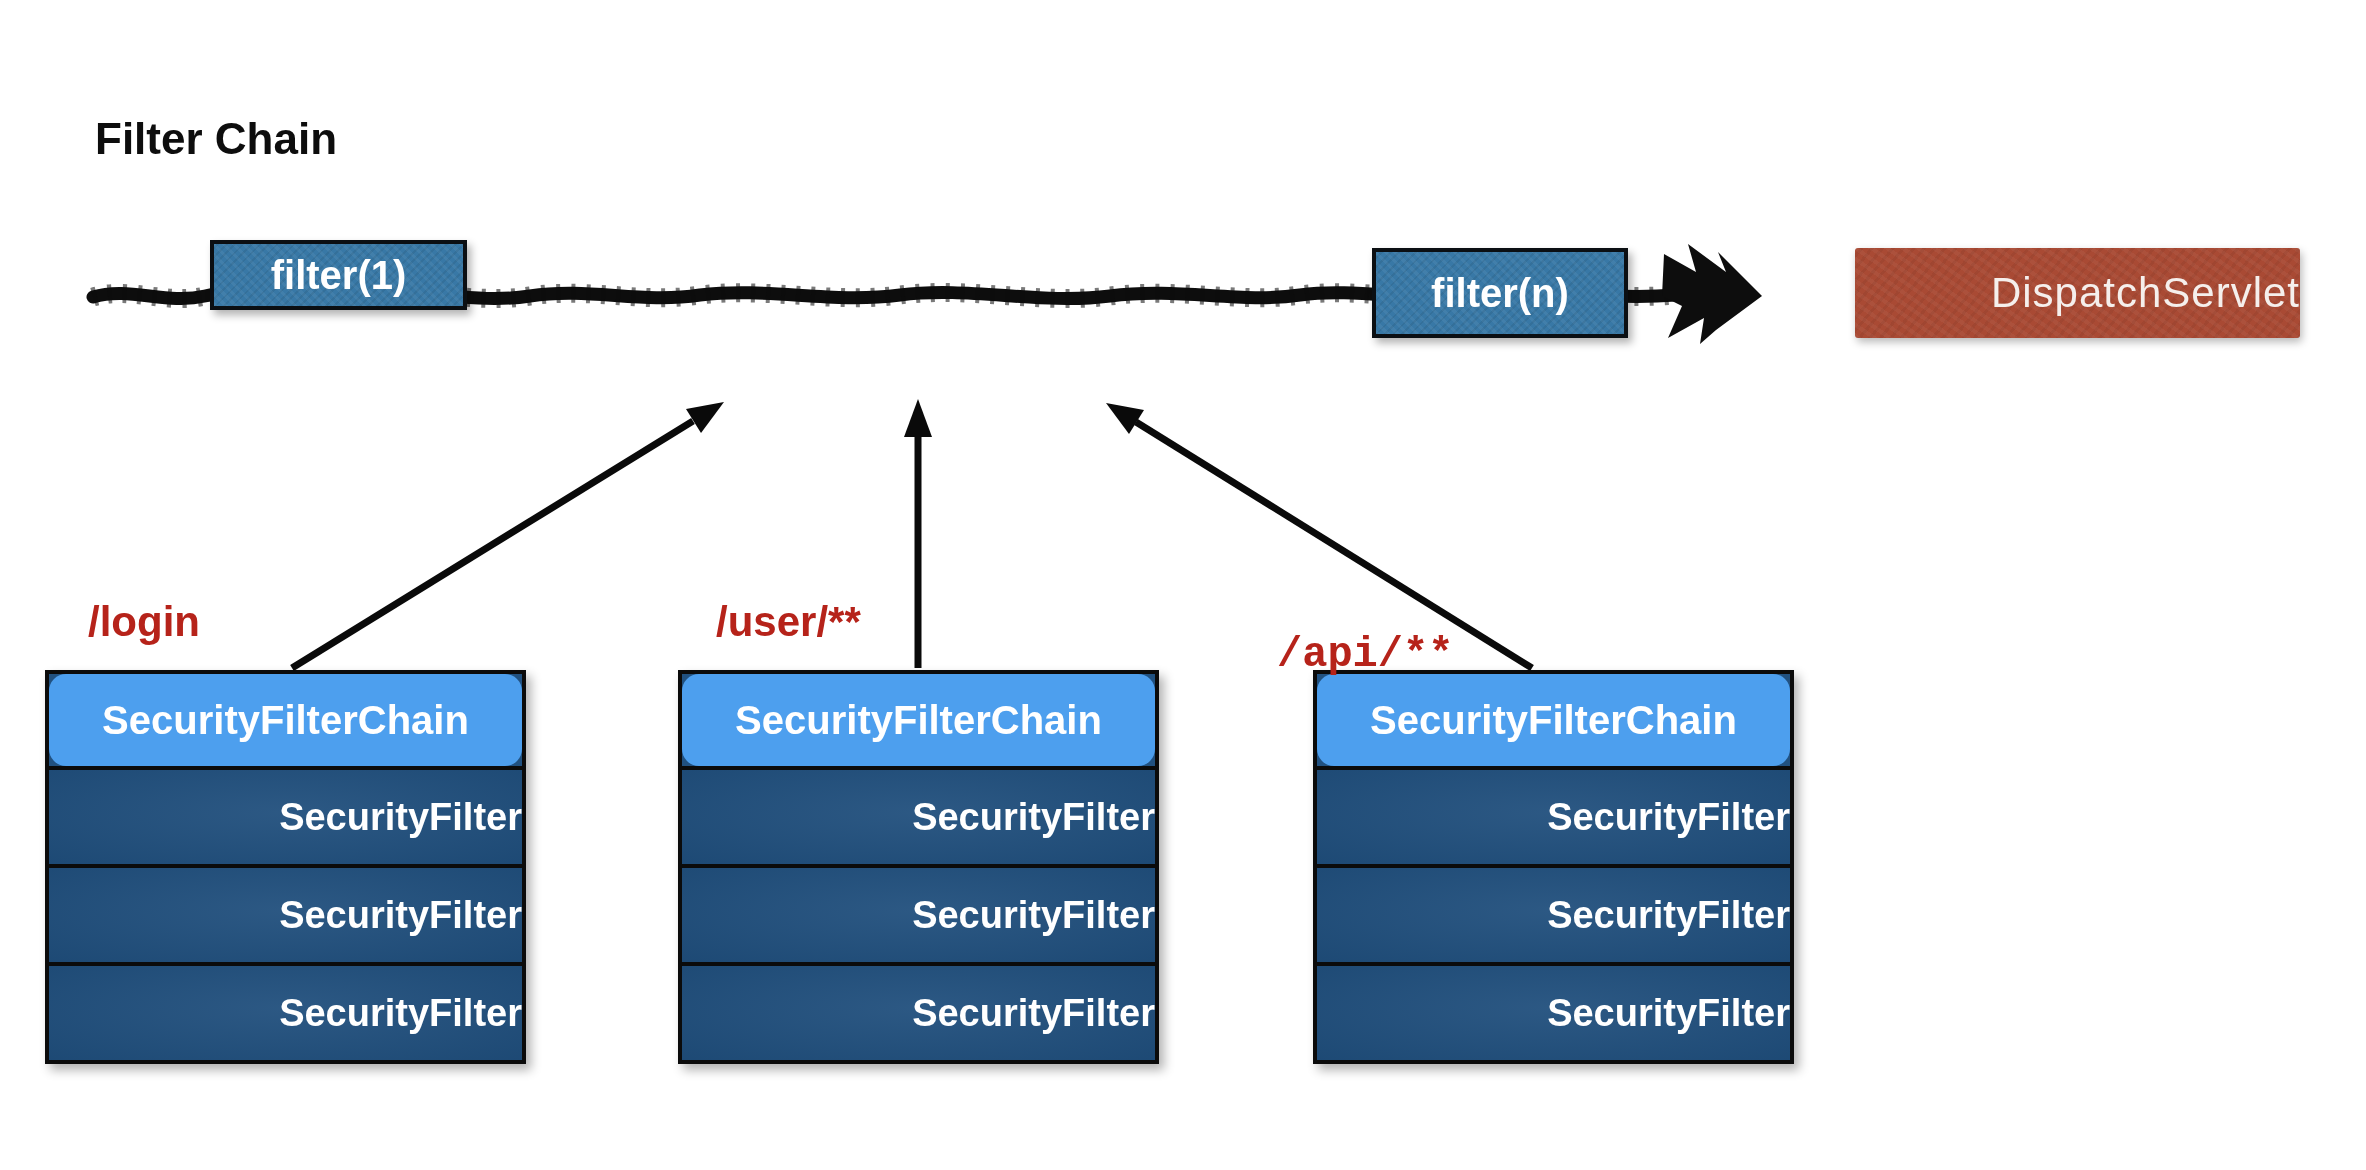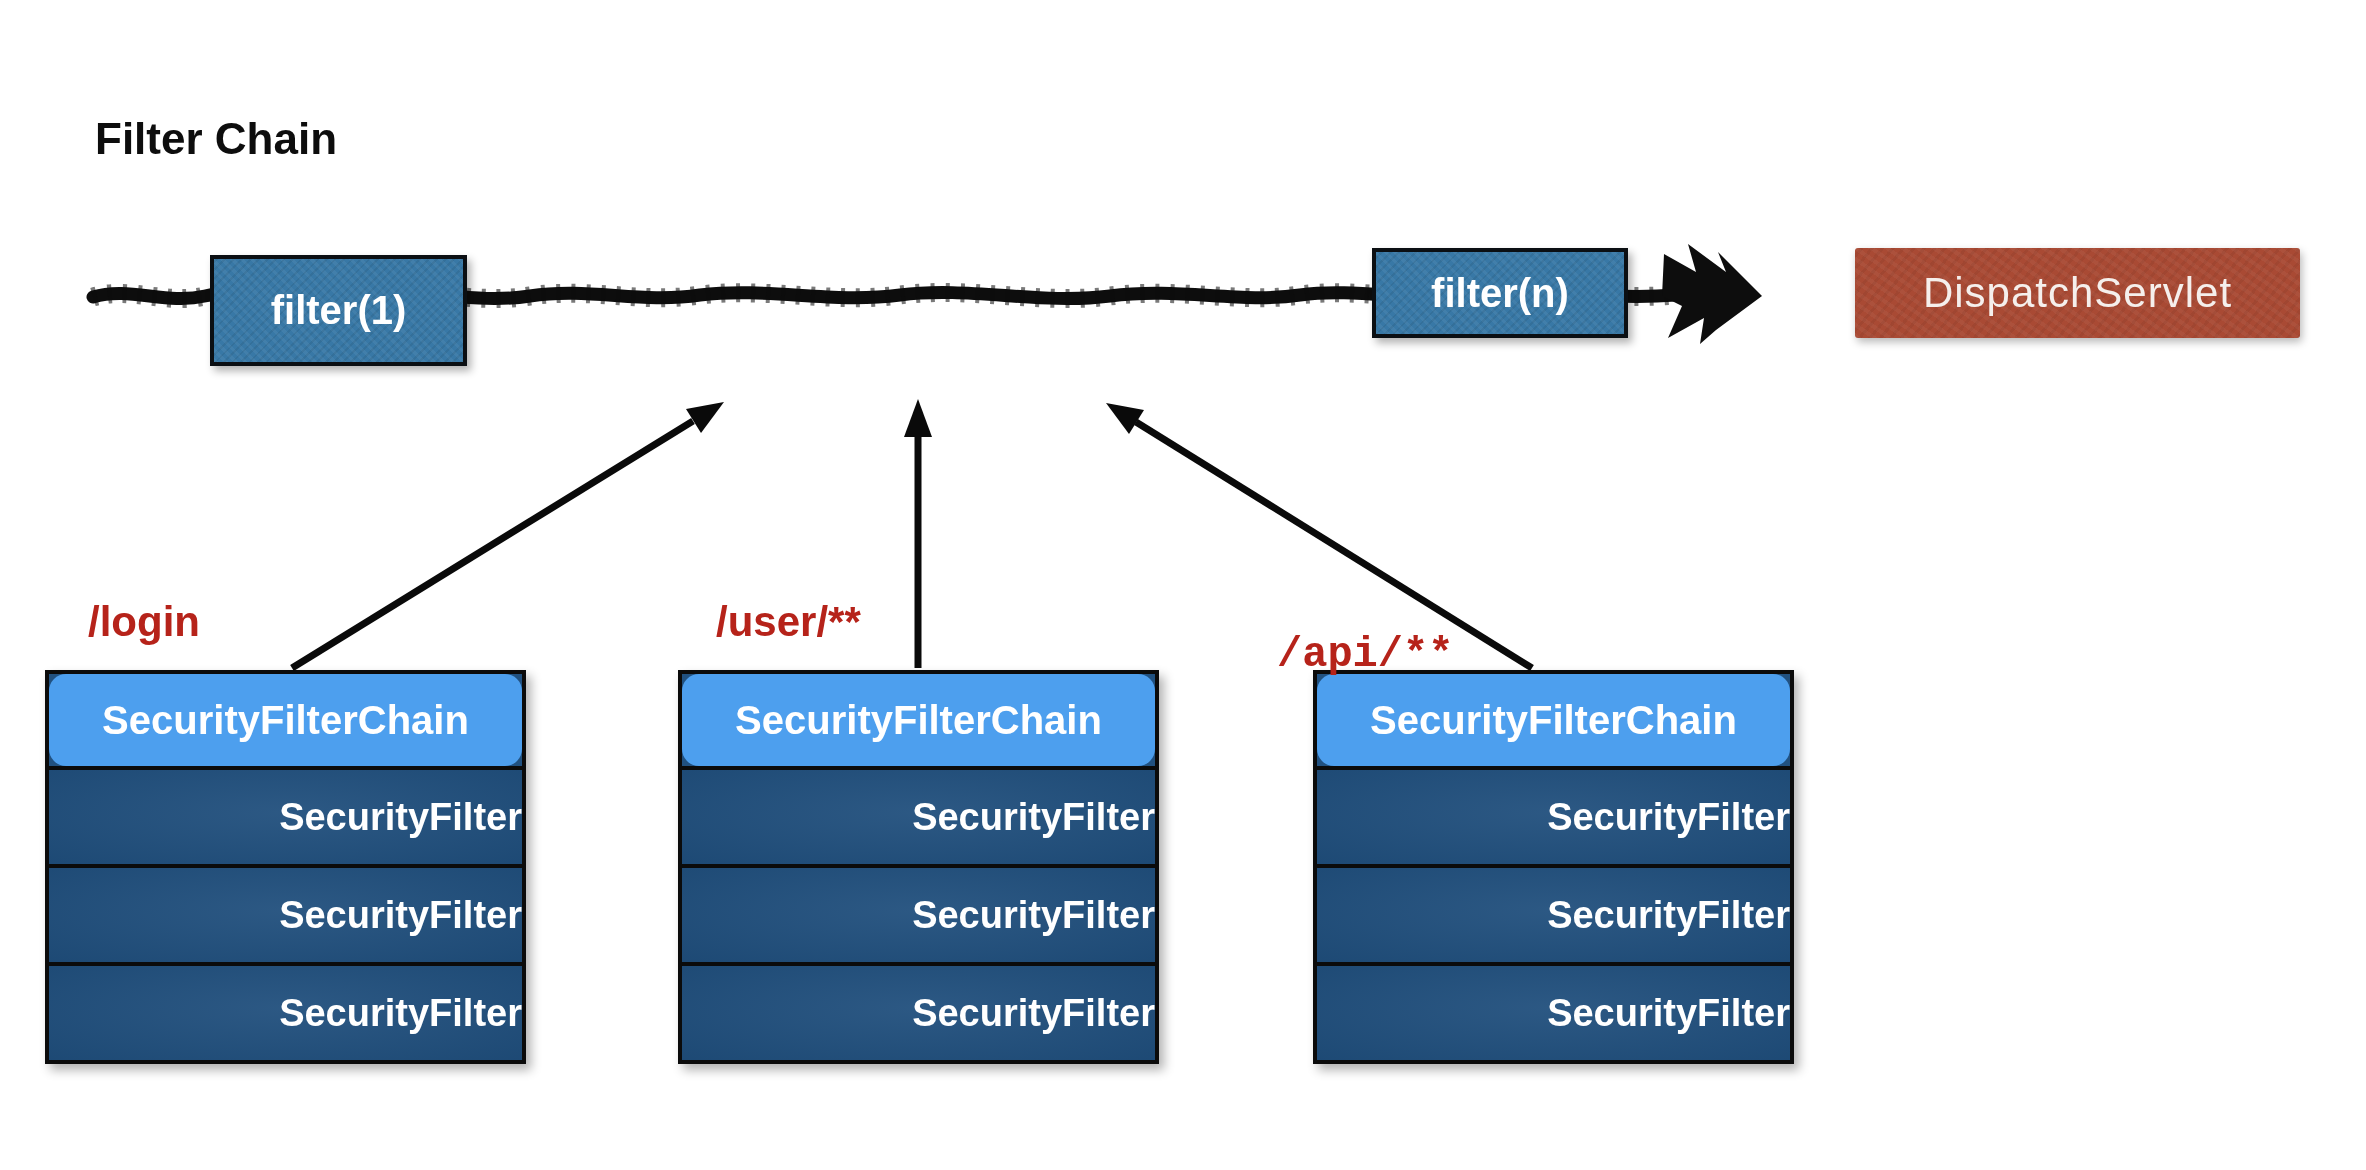--- a/index.html
+++ b/index.html
@@ -77,30 +77,30 @@
     <path d="M 93 297 C 130 286, 165 305, 205 296 C 245 287, 300 304, 360 295
          C 420 286, 470 305, 530 296 C 590 287, 640 304, 700 295
          C 770 287, 830 304, 900 295 C 970 286, 1040 305, 1110 296
          C 1180 287, 1240 304, 1300 295 C 1360 287, 1420 304, 1480 295
          C 1540 286, 1600 301, 1676 295" fill="none" stroke="#0d0d0d" stroke-width="19" stroke-linecap="butt" stroke-dasharray="4 11" opacity="0.55"></path>
     <polygon points="1664,254 1696,272 1688,244 1726,272 1718,252 1762,296 1716,330 1700,344 1704,318 1668,338 1682,306 1662,296" fill="#0d0d0d"></polygon>
   </svg>
 
   <div class="abs title" style="left:95px;top:114px;">Filter Chain</div>
 
-  <div class="abs box steel" style="left:210px;top:255px;width:257px;height:111px;">
+  <div class="abs box steel" style="left:210px;top:240px;width:257px;height:70px;">
     <span>filter(1)</span>
   </div>
 
 
   <div class="abs box steel" style="left:1372px;top:248px;width:256px;height:90px;">
     <span>filter(n)</span>
   </div>
 
-  <div class="abs box servlet" style="left:1855px;top:248px;width:445px;height:90px;">
+  <div class="abs box servlet" style="left:1855px;top:248px;width:445px;height:90px;justify-content:flex-end;">
     <span>DispatchServlet</span>
   </div>
 
   <div class="abs path-label" style="left:88px;top:598px;">/login</div>
   <div class="abs path-label" style="left:716px;top:598px;">/user/**</div>
   <div class="abs path-label" style="left:1277px;top:631px;font-family:Liberation Mono, monospace;">/api/**</div>
 
   <div class="abs stack" style="left:45px;top:670px;">
     <div class="stack-header">
       <span>SecurityFilterChain</span>

